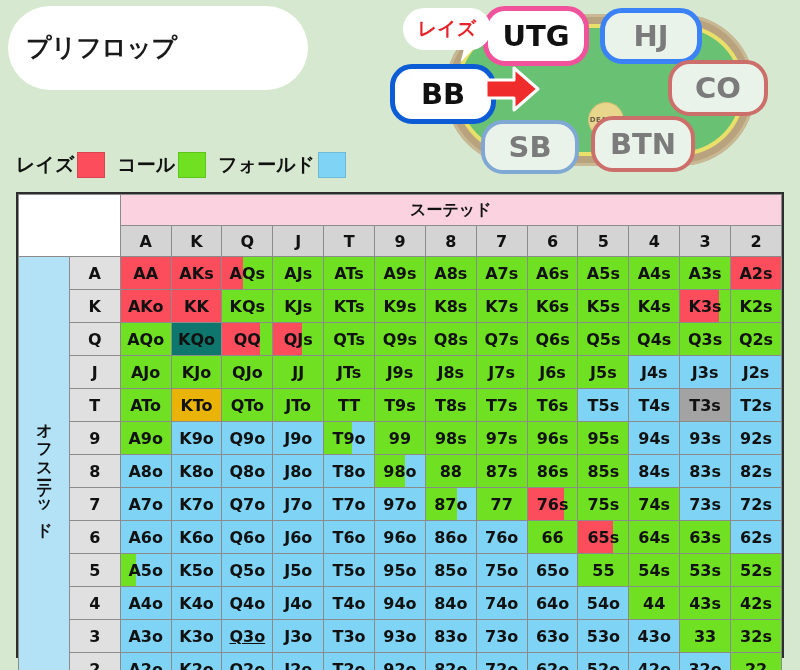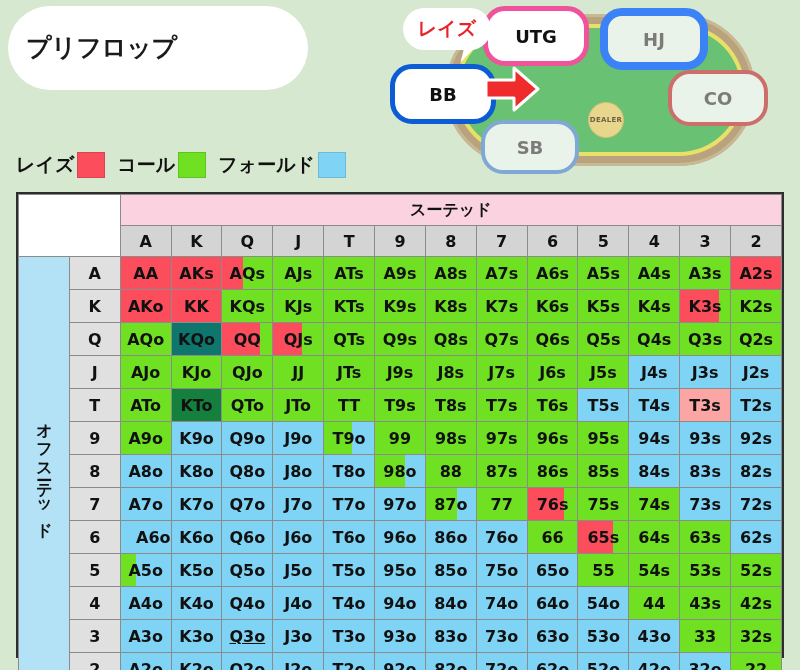--- a/index.html
+++ b/index.html
@@ -45,26 +45,26 @@
   }
   #dealer-btn{
     position:absolute;left:193px;top:98px;width:34px;height:34px;border-radius:50%;
     background:#e7d68c;border:1px solid #d4c074;
     display:flex;align-items:center;justify-content:center;
   }
   #dealer-btn span{font-size:7px;font-weight:bold;color:#6b6048;letter-spacing:.3px;}
   .seat{
     position:absolute;border-radius:22px;background:#eaf3ea;
     display:flex;align-items:center;justify-content:center;
-    font-size:18px;font-weight:bold;color:#7b7b7b;
+    font-size:29px;font-weight:bold;color:#7b7b7b;
   }
   .seat.hero{color:#111;background:#fff;}
   #seat-utg{left:88px;top:2px;width:96px;height:50px;border:5px solid #f0529b;color:#111;background:#fff;}
-  #seat-hj{left:205px;top:4px;width:92px;height:46px;border:8px solid #3b82f6;}
-  #seat-co{left:273px;top:66px;width:92px;height:48px;border:4px solid #cc6f6b;}
+  #seat-hj{left:205px;top:4px;width:92px;height:46px;border:5px solid #3b82f6;}
+  #seat-co{left:273px;top:56px;width:92px;height:48px;border:4px solid #cc6f6b;}
   #seat-btn{left:196px;top:112px;width:96px;height:48px;border:4px solid #cc6f6b;}
   #seat-sb{left:86px;top:116px;width:90px;height:46px;border:4px solid #7fa8d4;}
   #seat-bb{left:-5px;top:60px;width:96px;height:50px;border:5px solid #0b5cd5;color:#111;background:#fff;}
   #raise-bubble{
     position:absolute;left:8px;top:4px;width:88px;height:42px;
     background:#fff;border-radius:22px;
     display:flex;align-items:center;justify-content:center;
   }
   #raise-bubble span{color:#e8242a;font-size:19px;font-weight:bold;}
   #raise-tail{
@@ -124,20 +124,23 @@
 
     <div class="seat" id="seat-utg">
       <span>UTG</span>
     </div>
     <div class="seat" id="seat-hj">
       <span>HJ</span>
     </div>
     <div class="seat" id="seat-co">
       <span>CO</span>
     </div>
+    <div class="seat" id="seat-btn">
+      <span>BTN</span>
+    </div>
     <div class="seat" id="seat-sb">
       <span>SB</span>
     </div>
     <div class="seat hero" id="seat-bb">
       <span>BB</span>
     </div>
 
     <div id="raise-bubble">
       <span>レイズ</span>
     </div>
@@ -236,31 +239,31 @@
           <td class="cell" style="background: rgb(111, 224, 34);"><span class="lbl">J7s</span></td>
           <td class="cell" style="background: rgb(111, 224, 34);"><span class="lbl">J6s</span></td>
           <td class="cell" style="background: rgb(111, 224, 34);"><span class="lbl">J5s</span></td>
           <td class="cell" style="background: rgb(127, 212, 245);"><span class="lbl">J4s</span></td>
           <td class="cell" style="background: rgb(127, 212, 245);"><span class="lbl">J3s</span></td>
           <td class="cell" style="background: rgb(127, 212, 245);"><span class="lbl">J2s</span></td>
         </tr>
         <tr>
           <td class="rowhead">T</td>
           <td class="cell" style="background: rgb(111, 224, 34);"><span class="lbl">ATo</span></td>
-          <td class="cell" style="background: #15803d;"><span class="lbl">KTo</span></td>
+          <td class="cell" style="background: #eab308;"><span class="lbl">KTo</span></td>
           <td class="cell" style="background: rgb(111, 224, 34);"><span class="lbl">QTo</span></td>
           <td class="cell" style="background: rgb(111, 224, 34);"><span class="lbl">JTo</span></td>
           <td class="cell" style="background: rgb(111, 224, 34);"><span class="lbl">TT</span></td>
           <td class="cell" style="background: rgb(111, 224, 34); margin-top: 26px;"><span class="lbl">T9s</span></td>
           <td class="cell" style="background: rgb(111, 224, 34);"><span class="lbl">T8s</span></td>
           <td class="cell" style="background: rgb(111, 224, 34);"><span class="lbl">T7s</span></td>
           <td class="cell" style="background: rgb(111, 224, 34);"><span class="lbl">T6s</span></td>
           <td class="cell" style="background: rgb(127, 212, 245);"><span class="lbl">T5s</span></td>
           <td class="cell" style="background: rgb(127, 212, 245);"><span class="lbl">T4s</span></td>
-          <td class="cell" style="background: #fca5a5;"><span class="lbl">T3s</span></td>
+          <td class="cell" style="background: #a3a3a3;"><span class="lbl">T3s</span></td>
           <td class="cell" style="background: rgb(127, 212, 245);"><span class="lbl">T2s</span></td>
         </tr>
         <tr>
           <td class="rowhead">9</td>
           <td class="cell" style="background: rgb(111, 224, 34);"><span class="lbl">A9o</span></td>
           <td class="cell" style="background: rgb(127, 212, 245);"><span class="lbl">K9o</span></td>
           <td class="cell" style="background: rgb(127, 212, 245);"><span class="lbl">Q9o</span></td>
           <td class="cell" style="background: rgb(127, 212, 245);"><span class="lbl">J9o</span></td>
           <td class="cell" style="background: rgb(127, 212, 245);"><span class="fill" style="background: rgb(111, 224, 34); width: 55%;"></span><span class="lbl">T9o</span></td>
           <td class="cell" style="background: rgb(111, 224, 34);"><span class="lbl">99</span></td>
@@ -299,21 +302,21 @@
           <td class="cell" style="background: rgb(127, 212, 245);"><span class="fill" style="background: rgb(111, 224, 34); width: 62%;"></span><span class="lbl">87o</span></td>
           <td class="cell" style="background: rgb(111, 224, 34);"><span class="lbl">77</span></td>
           <td class="cell" style="background: rgb(111, 224, 34);"><span class="fill" style="background: rgb(251, 77, 92); width: 74%;"></span><span class="lbl">76s</span></td>
           <td class="cell" style="background: rgb(111, 224, 34);"><span class="lbl">75s</span></td>
           <td class="cell" style="background: rgb(111, 224, 34);"><span class="lbl">74s</span></td>
           <td class="cell" style="background: rgb(127, 212, 245);"><span class="lbl">73s</span></td>
           <td class="cell" style="background: rgb(127, 212, 245);"><span class="lbl">72s</span></td>
         </tr>
         <tr>
           <td class="rowhead">6</td>
-          <td class="cell" style="background: rgb(127, 212, 245); text-align: right;"><span class="lbl">A6o</span></td>
+          <td class="cell" style="background: rgb(127, 212, 245);"><span class="lbl">A6o</span></td>
           <td class="cell" style="background: rgb(127, 212, 245);"><span class="lbl">K6o</span></td>
           <td class="cell" style="background: rgb(127, 212, 245);"><span class="lbl">Q6o</span></td>
           <td class="cell" style="background: rgb(127, 212, 245);"><span class="lbl">J6o</span></td>
           <td class="cell" style="background: rgb(127, 212, 245);"><span class="lbl">T6o</span></td>
           <td class="cell" style="background: rgb(127, 212, 245);"><span class="lbl">96o</span></td>
           <td class="cell" style="background: rgb(127, 212, 245);"><span class="lbl">86o</span></td>
           <td class="cell" style="background: rgb(127, 212, 245);"><span class="lbl">76o</span></td>
           <td class="cell" style="background: rgb(111, 224, 34);"><span class="lbl">66</span></td>
           <td class="cell" style="background: rgb(111, 224, 34);"><span class="fill" style="background: rgb(251, 77, 92); width: 70%;"></span><span class="lbl">65s</span></td>
           <td class="cell" style="background: rgb(111, 224, 34);"><span class="lbl">64s</span></td>

